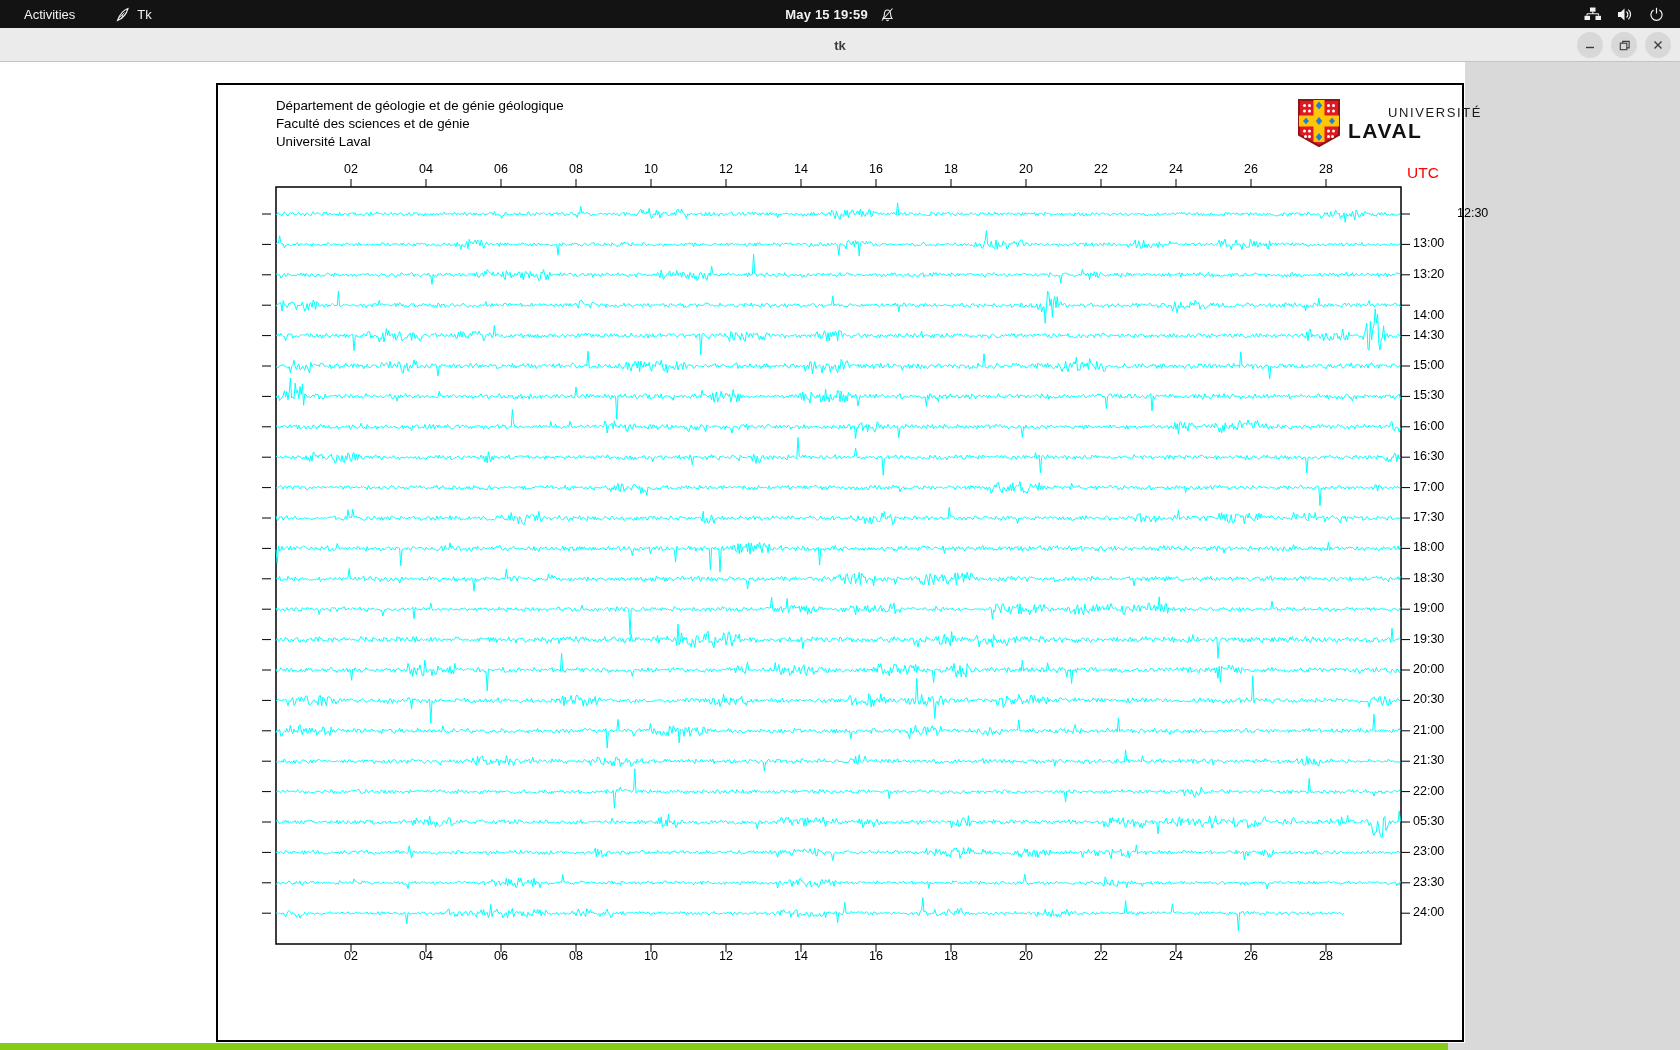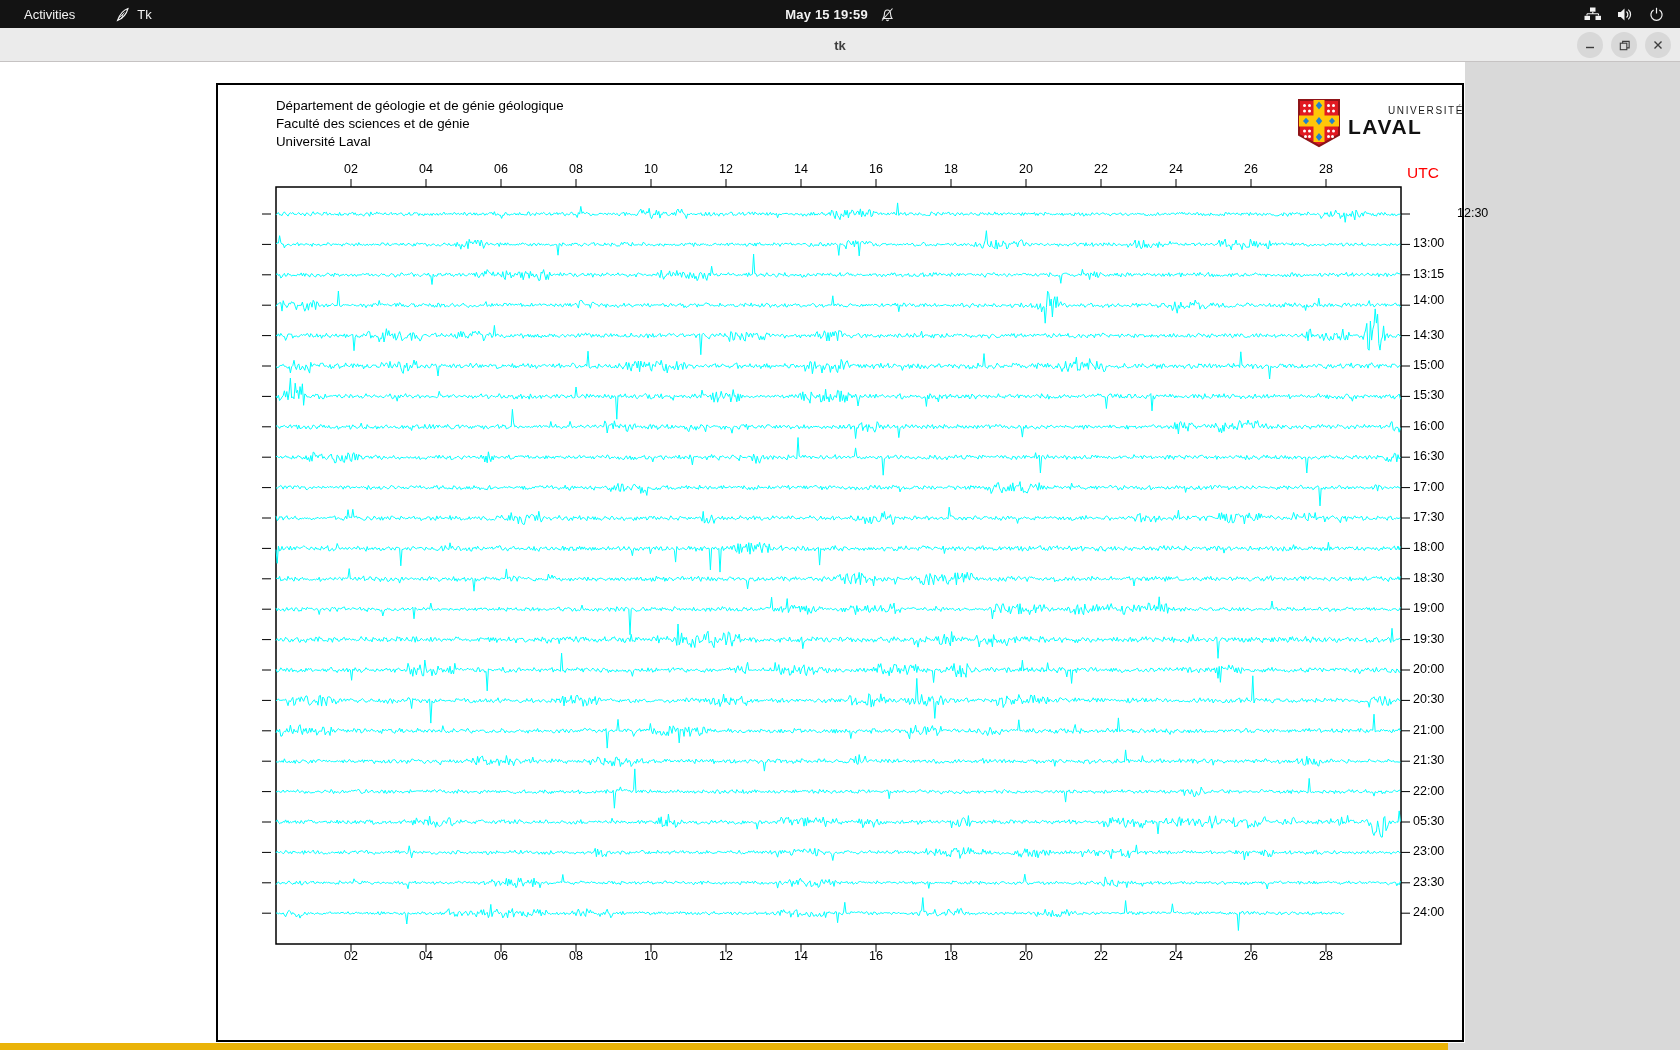--- a/index.html
+++ b/index.html
@@ -35,37 +35,37 @@
     display:flex;align-items:center;justify-content:center;
     font-size:13px;font-weight:700;color:#3d3d3d;
   }
   .winbtns{position:absolute;right:9px;top:4px;display:flex;gap:8px;}
   .wbtn{
     width:26px;height:26px;border-radius:50%;background:#d8d8d8;
     display:flex;align-items:center;justify-content:center;cursor:pointer;
   }
   
   .content{
-    position:absolute;left:0;top:62px;width:1448px;height:988px;background:#eab308;
+    position:absolute;left:0;top:62px;width:1448px;height:988px;background:#84cc16;
   }
   .canvas-bg{position:absolute;left:0;top:0;width:1465px;height:981px;background:#ffffff;}
   .figure{
     position:absolute;left:216px;top:21px;width:1248px;height:959px;
     border:2px solid #000;box-sizing:border-box;background:#fff;
   }
   .inst{
     position:absolute;left:58px;top:12px;font-size:13.3px;line-height:18.2px;color:#000;
   }
   .fig-title{
     position:absolute;left:58px;top:29px;width:1125px;text-align:center;
     font-size:19px;color:#000;font-weight:500;letter-spacing:.2px;
   }
   .logo{position:absolute;left:1079px;top:13px;display:flex;gap:7px;align-items:flex-start;}
   .logo-text{display:flex;flex-direction:column;margin-top:7px;}
-  .logo-univ{font-size:10px;letter-spacing:1.6px;color:#1a1a1a;font-weight:500;padding-left:40px;}
+  .logo-univ{font-size:13px;letter-spacing:1.6px;color:#1a1a1a;font-weight:500;padding-left:40px;}
   .logo-laval{font-size:21px;font-weight:700;letter-spacing:1.5px;color:#111;line-height:22px;}
   #plot-svg{position:absolute;left:0;top:0;pointer-events:none;}
   .xtick{
     position:absolute;width:32px;text-align:center;font-size:12.5px;color:#000;
   }
   .xtick.top{top:77px;}
   .xtick.bottom{top:864px;}
   .time-label{
     position:absolute;left:1195px;font-size:12.5px;color:#000;white-space:nowrap;
   }
@@ -321,22 +321,22 @@
       <div class="xtick top" style="left: 867px;">22</div>
       <div class="xtick bottom" style="left: 867px;">22</div>
       <div class="xtick top" style="left: 942px;">24</div>
       <div class="xtick bottom" style="left: 942px;">24</div>
       <div class="xtick top" style="left: 1017px;">26</div>
       <div class="xtick bottom" style="left: 1017px;">26</div>
       <div class="xtick top" style="left: 1092px;">28</div>
       <div class="xtick bottom" style="left: 1092px;">28</div>
       <div class="time-label" style="top: 121px; margin-left: 44px;">12:30</div>
       <div class="time-label" style="top: 151.4px;">13:00</div>
-      <div class="time-label" style="top: 181.8px;">13:15</div>
-      <div class="time-label" style="top: 208px;">14:00</div>
+      <div class="time-label" style="top: 181.8px;">13:20</div>
+      <div class="time-label" style="top: 223px;">14:00</div>
       <div class="time-label" style="top: 242.6px;">14:30</div>
       <div class="time-label" style="top: 273px;">15:00</div>
       <div class="time-label" style="top: 303.4px;">15:30</div>
       <div class="time-label" style="top: 333.8px;">16:00</div>
       <div class="time-label" style="top: 364.2px;">16:30</div>
       <div class="time-label" style="top: 394.6px;">17:00</div>
       <div class="time-label" style="top: 425px;">17:30</div>
       <div class="time-label" style="top: 455.4px;">18:00</div>
       <div class="time-label" style="top: 485.8px;">18:30</div>
       <div class="time-label" style="top: 516.2px;">19:00</div>

